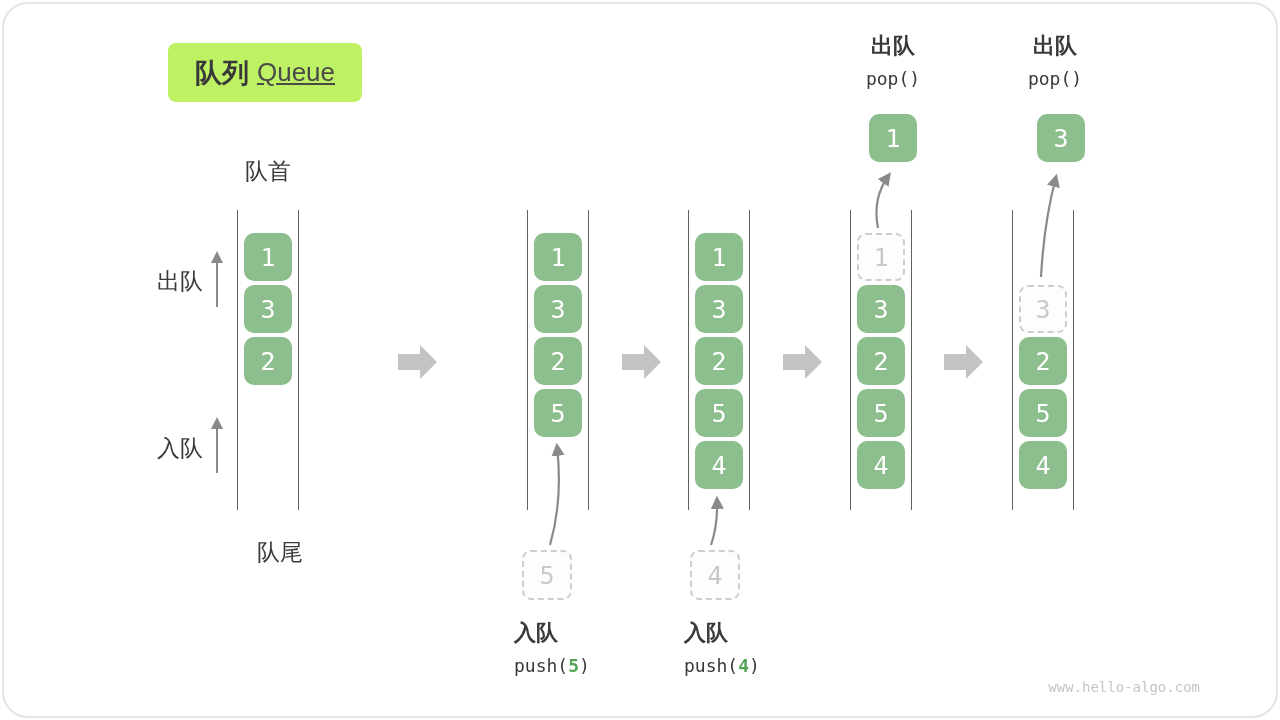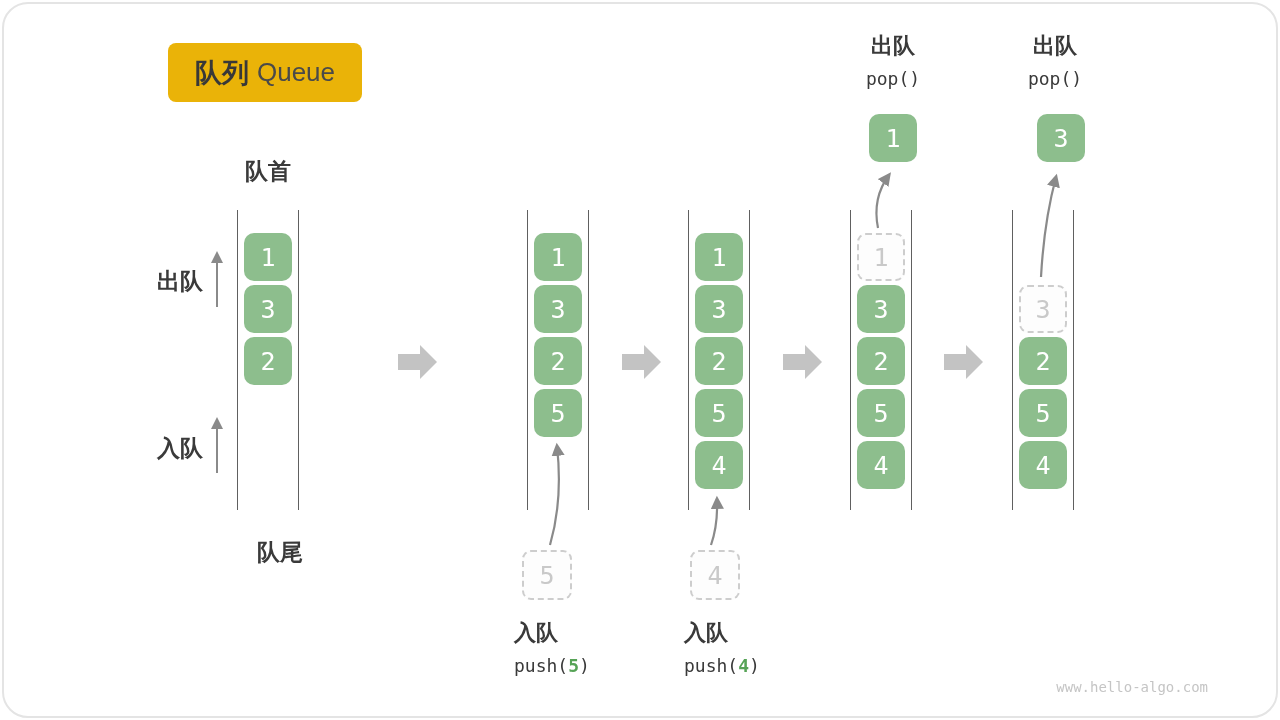--- a/index.html
+++ b/index.html
@@ -10,27 +10,27 @@
     color:#3a3a3a;
   }
   .frame {
     position:absolute; inset:2px;
     border:2px solid #e4e4e4; border-radius:26px;
     pointer-events:none;
   }
   
   .title-box {
     position:absolute; left:168px; top:43px; width:194px; height:59px;
-    background:#eab308; border-radius:8px;
+    background:#bef264; border-radius:8px;
     display:flex; align-items:center; justify-content:center; gap:8px;
   }
   .title-zh { font-size:27px; font-weight:bold; color:#383838; }
-  .title-en { font-size:26px; color:#4a4a4a; }
+  .title-en { font-size:26px; color:#4a4a4a;text-decoration:underline; }
   
-  .cjk-label { position:absolute; font-weight:bold; font-size:23px; color:#3a3a3a; }
+  .cjk-label { position:absolute; font-weight:normal; font-size:23px; color:#3a3a3a; }
   .center-100 { width:100px; text-align:center; }
   
   .qcontainer {
     position:absolute; top:210px; width:62px; height:300px;
     border-left:1.5px solid #606060; border-right:1.5px solid #606060;
     box-sizing:border-box;
   }
   .q1{left:237px} .q2{left:527px} .q3{left:688px} .q4{left:850px} .q5{left:1012px}
   .qbox {
     position:absolute; left:6px; width:48px; height:48px; border-radius:10px;
@@ -60,21 +60,21 @@
   .op-label { position:absolute; }
   .op-label.centered { text-align:center; width:120px; }
   .op-zh { font-size:22px; font-weight:bold; color:#3a3a3a; line-height:32px; }
   .op-code {
     font-family:"DejaVu Sans Mono","Liberation Mono",monospace;
     font-size:18px; color:#3a3a3a; line-height:34px;
   }
   .op-arg { color:#56a356; font-weight:bold; }
   
   .watermark {
-    position:absolute; right:72px; top:679px;
+    position:absolute; right:80px; top:679px;
     font-family:"DejaVu Sans Mono","Liberation Mono",monospace;
     font-size:14px; color:#c5c5c5;
   }
   .overlay { position:absolute; left:0; top:0; pointer-events:none; }
 </style>
 </head>
 <body>
 
 <div class="frame"></div>
 

